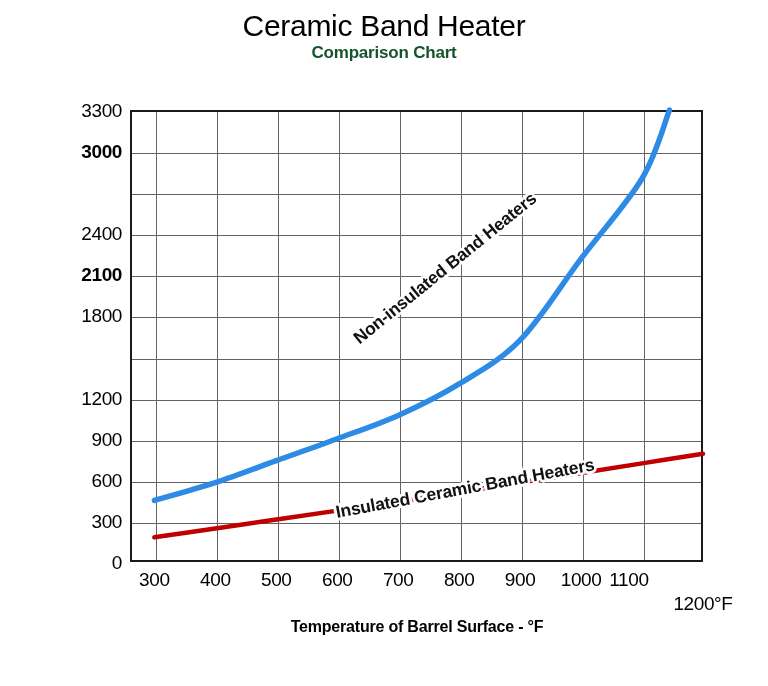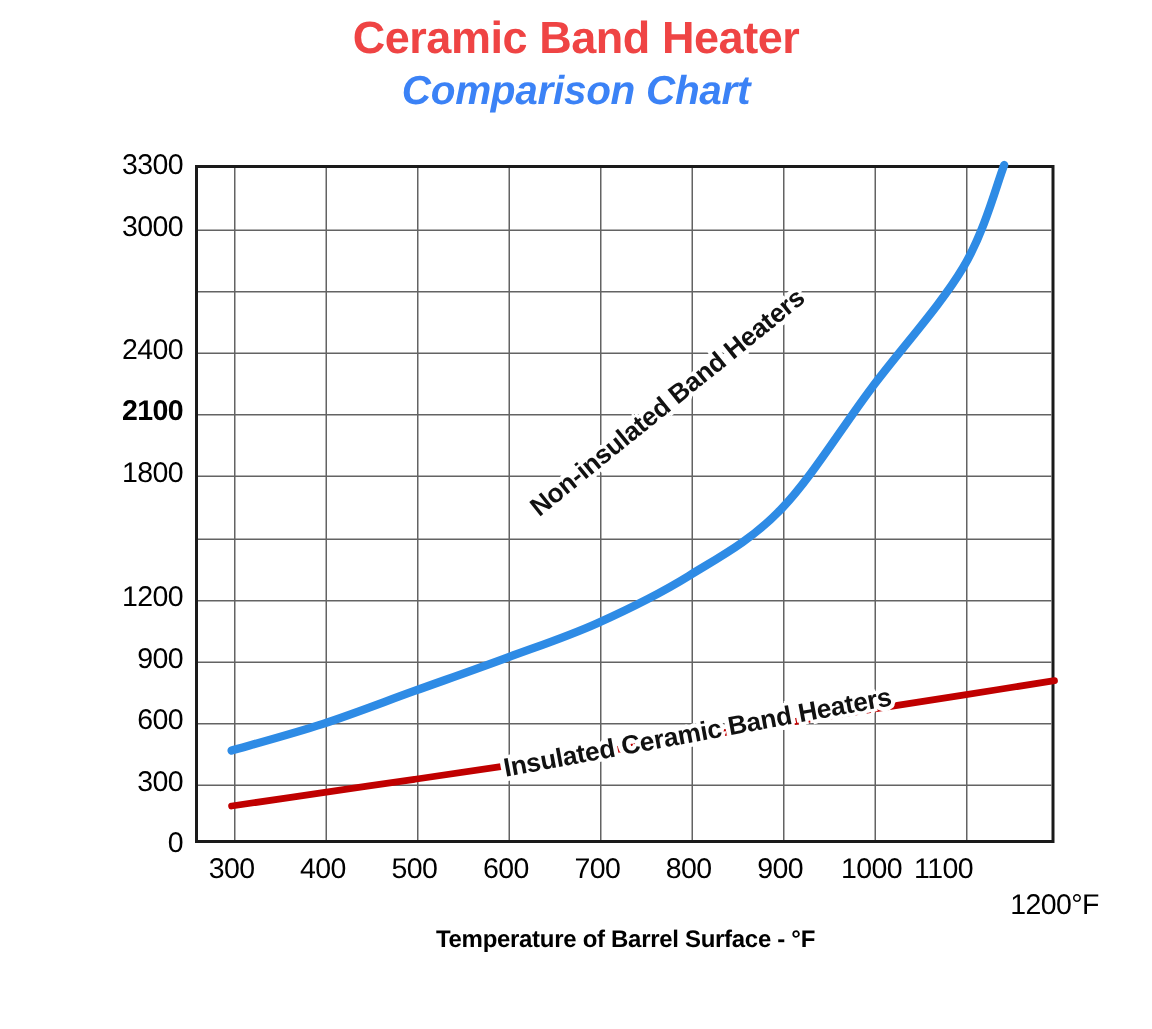--- a/index.html
+++ b/index.html
@@ -25,30 +25,29 @@
   
   #title-block {
     position: absolute;
     top: 10px;
     left: 0;
     width: 768px;
     text-align: center;
   }
   #chart-title {
     font-size: 30px;
+    font-weight: normal;
+    letter-spacing: -0.3px;
+    color: #000000;
+    line-height: 1.05;
+  }
+  #chart-subtitle {
+    font-size: 17px;
     font-weight: bold;
-    letter-spacing: -0.3px;
-    color: #ef4444;
-    line-height: 1.05;
-  }
-  #chart-subtitle {
-    font-size: 27px;
-    font-weight: bold;
-    font-style: italic;
-    color: #3b82f6;
+    color: #14532d;
     line-height: 1.35;
     letter-spacing: -0.2px;
   }
   #xlabel {
     position: absolute;
     left: 130px;
     top: 618px;
     width: 574px;
     text-align: center;
     font-size: 16px;
@@ -194,21 +193,21 @@
 
   <div id="ytick-layer">
       <div class="ytick" style="top: 553px;">0</div>
       <div class="ytick" style="top: 511.909px;">300</div>
       <div class="ytick" style="top: 470.818px;">600</div>
       <div class="ytick" style="top: 429.727px;">900</div>
       <div class="ytick" style="top: 388.636px;">1200</div>
       <div class="ytick" style="top: 306.455px;">1800</div>
       <div class="ytick" style="top: 265.364px; font-weight: bold;">2100</div>
       <div class="ytick" style="top: 224.273px;">2400</div>
-      <div class="ytick" style="top: 142.091px;">3000</div>
+      <div class="ytick" style="top: 142.091px; font-weight: bold;">3000</div>
       <div class="ytick" style="top: 101px;">3300</div>
     </div>
   <div id="xtick-layer">
       <div class="xtick" style="left: 154.383px;">300</div>
       <div class="xtick" style="left: 215.34px;">400</div>
       <div class="xtick" style="left: 276.298px;">500</div>
       <div class="xtick" style="left: 337.255px;">600</div>
       <div class="xtick" style="left: 398.213px;">700</div>
       <div class="xtick" style="left: 459.17px;">800</div>
       <div class="xtick" style="left: 520.128px;">900</div>

